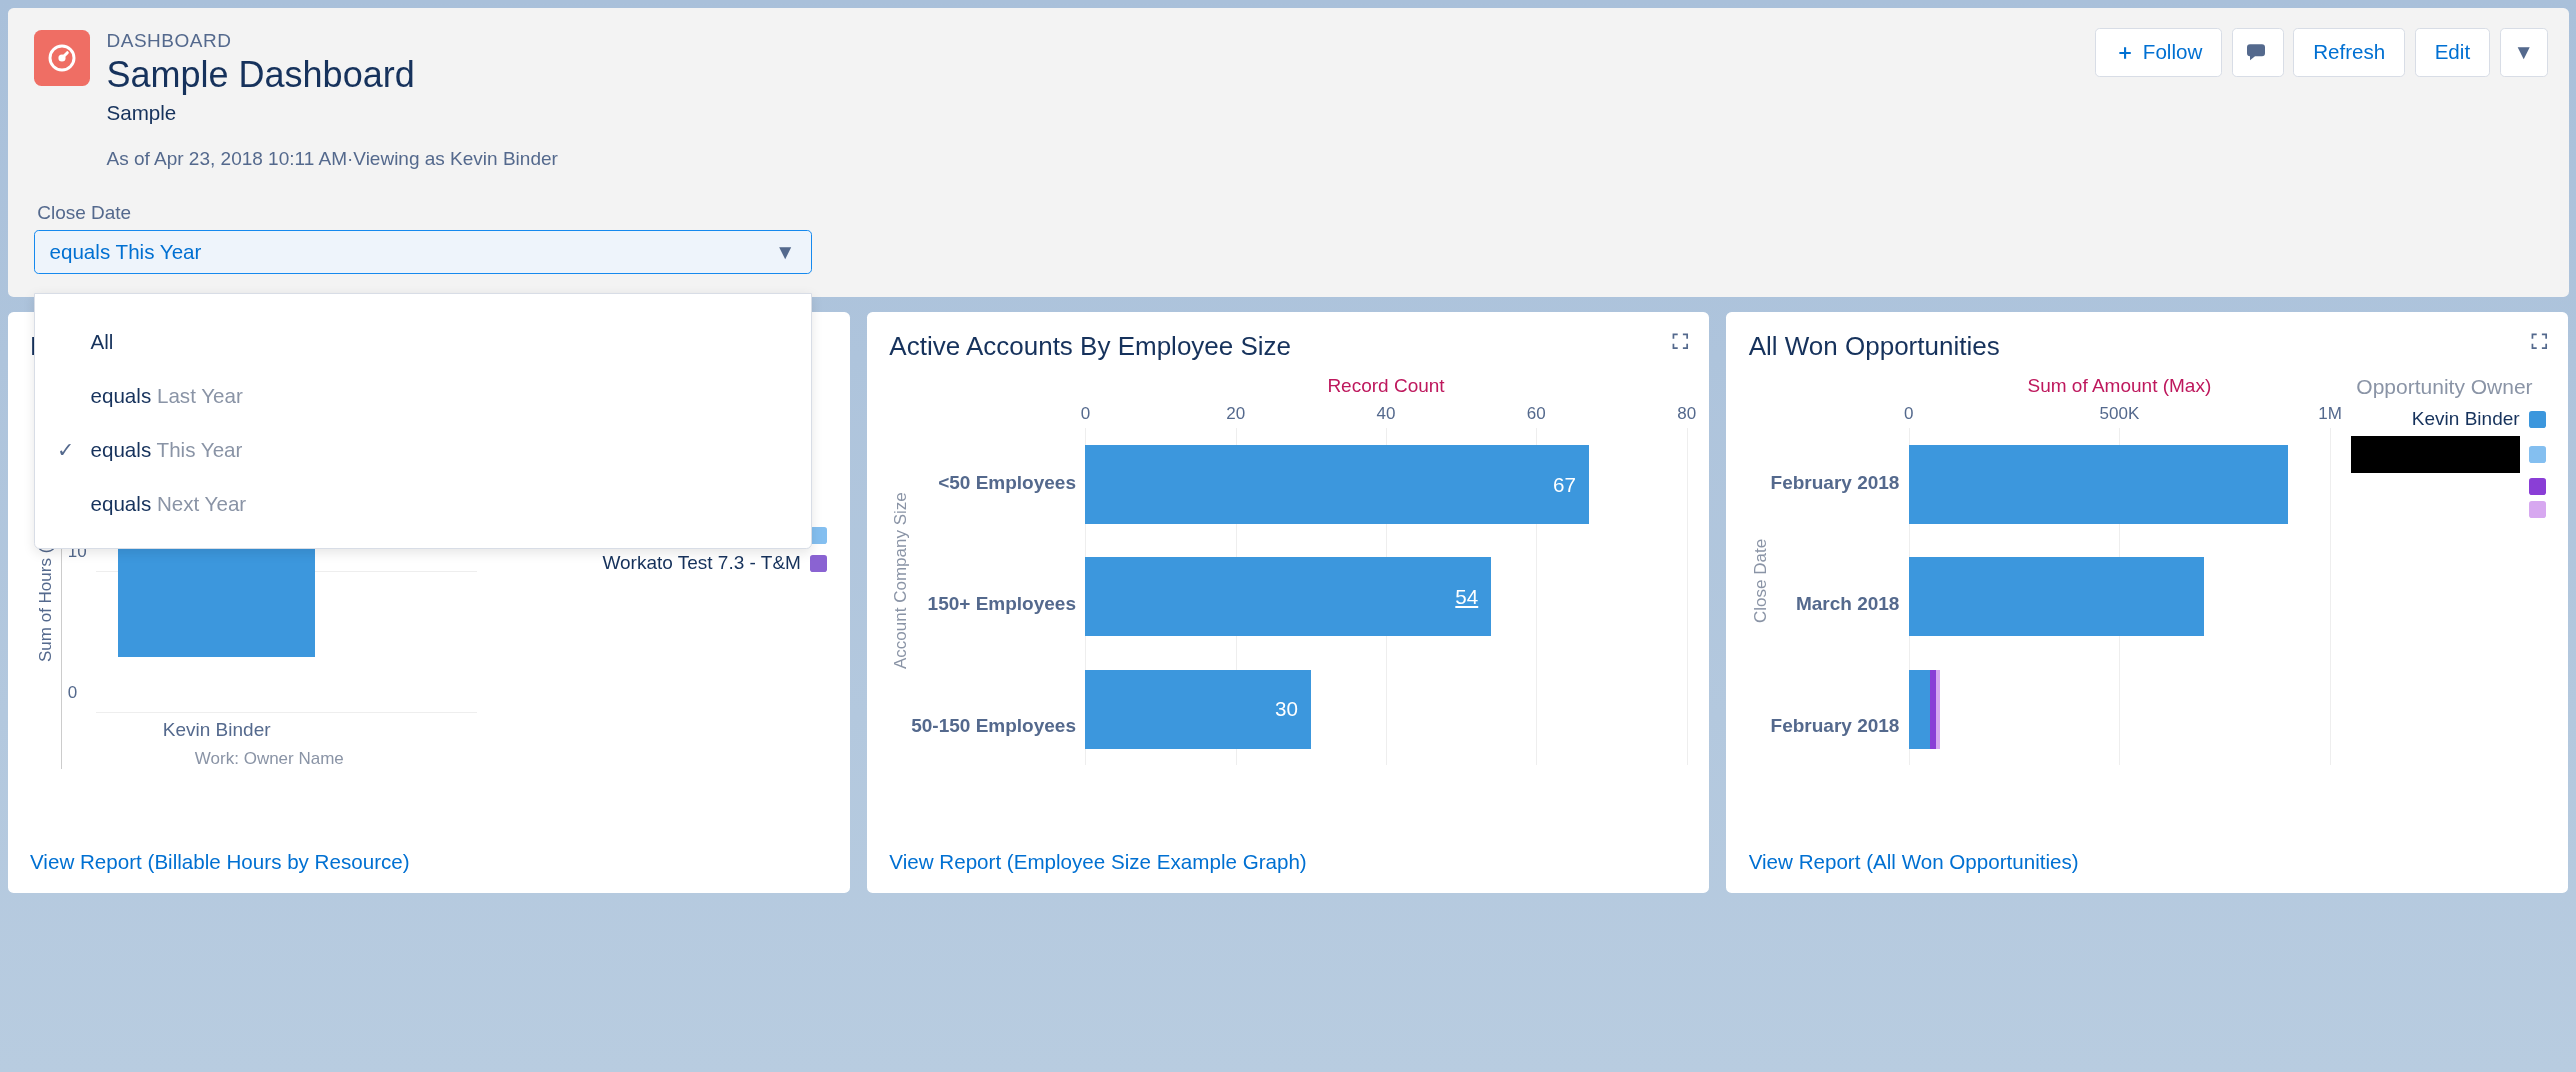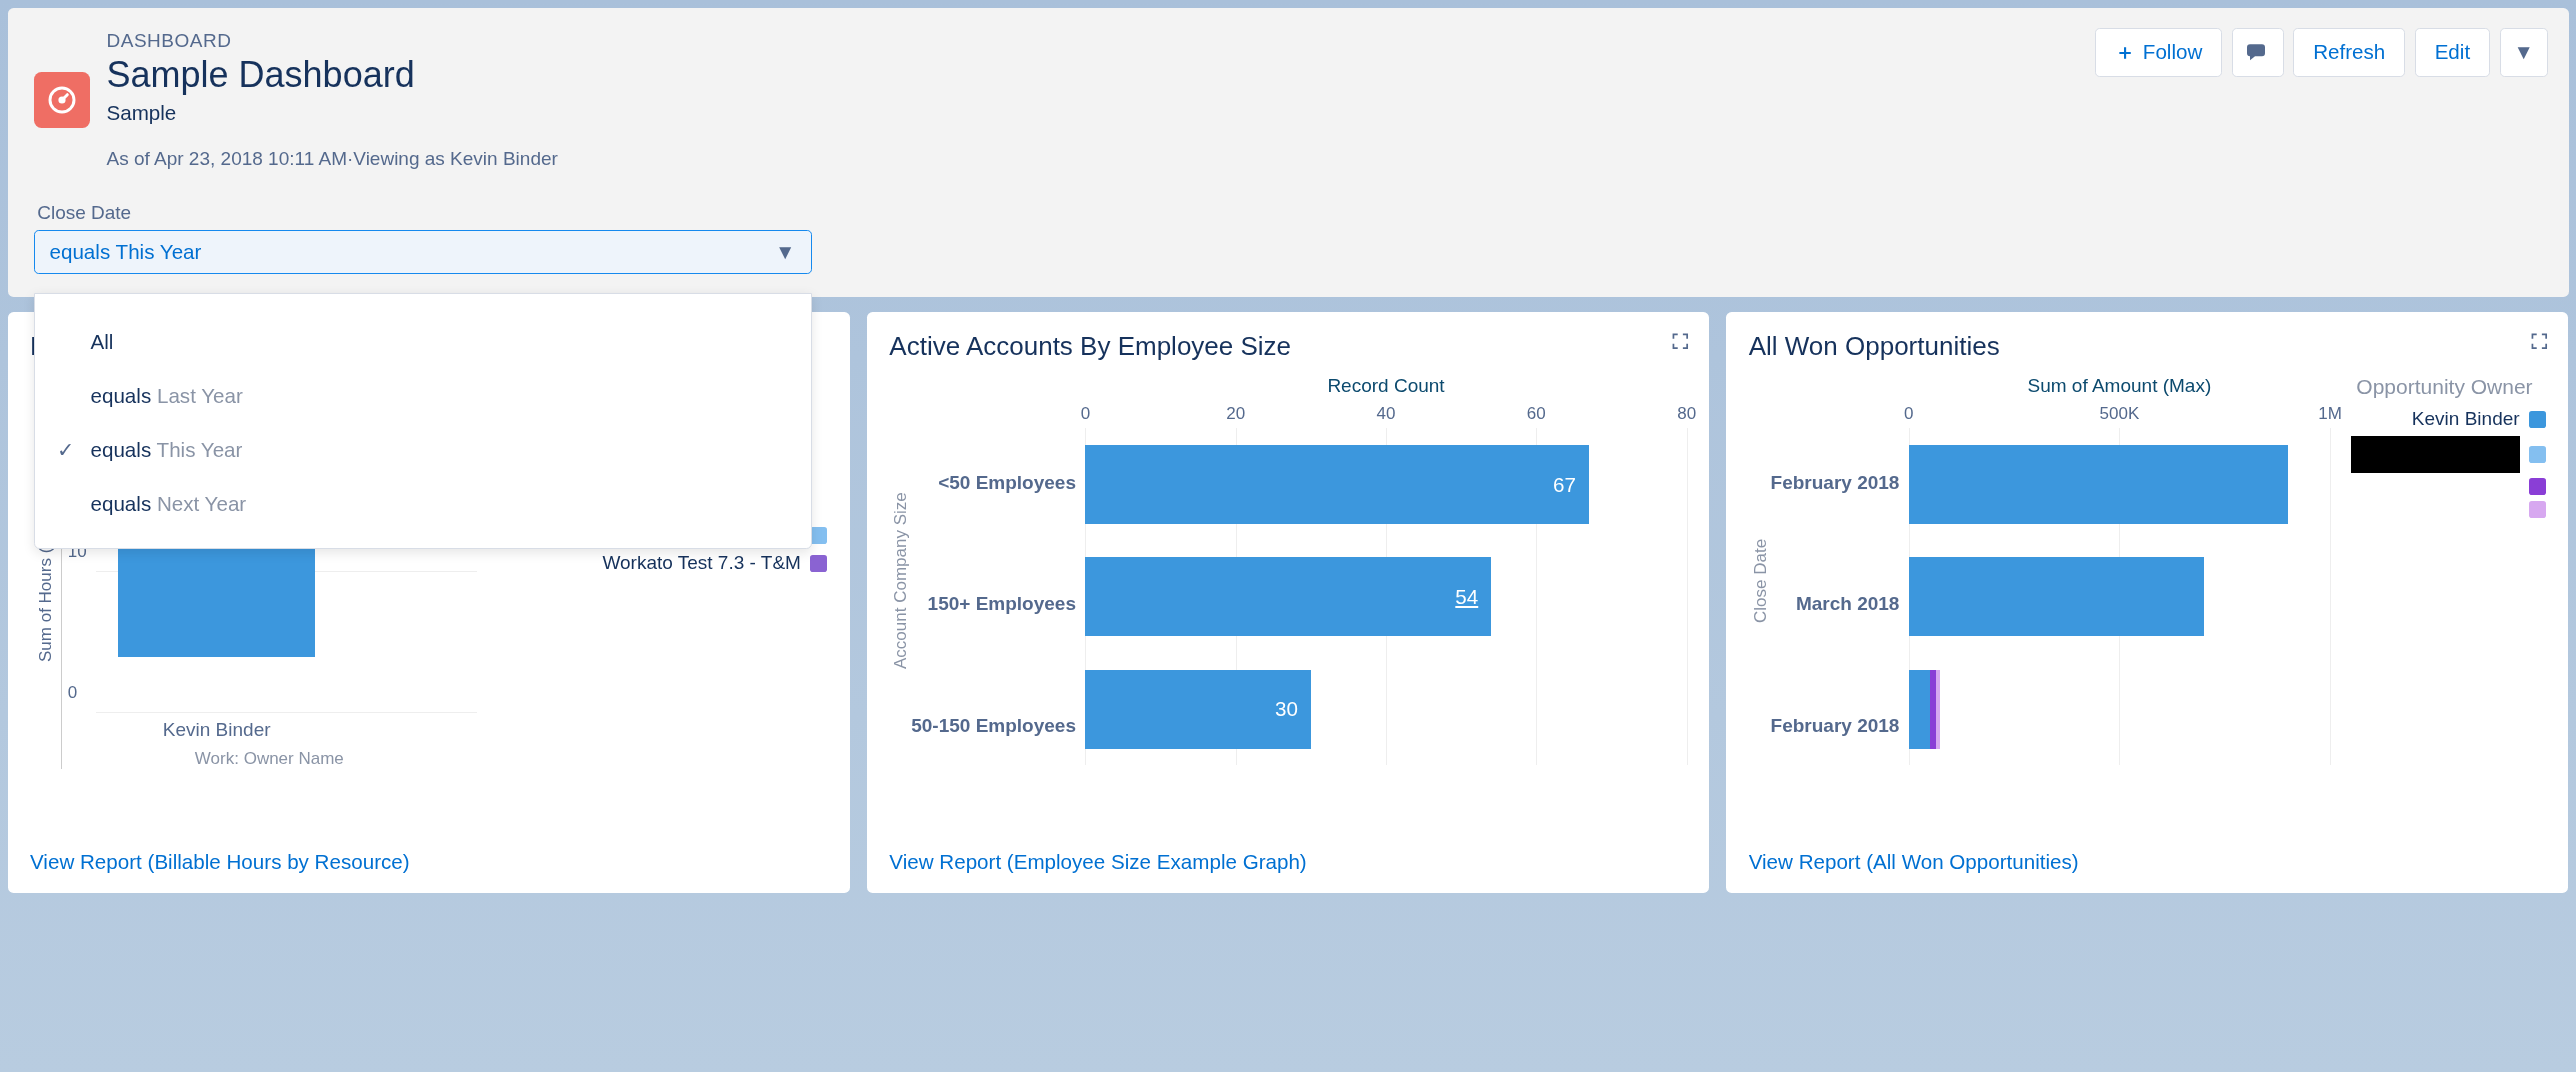--- a/index.html
+++ b/index.html
@@ -14,21 +14,21 @@
   }
   .header-card {
     background: #f3f3f3;
     border-radius: 5.6px;
     padding: 22.5px 30px 22.5px 26px;
     position: relative;
     margin-bottom: 15px;
   }
   .header-top {
     display: flex;
-    align-items: center;
+    align-items: flex-start;
   }
   .dash-icon {
     width: 56px;
     height: 56px;
     background: #ef6e64;
     border-radius: 7.5px;
     display: flex;
     align-items: center;
     justify-content: center;
     margin-right: 17px;
@@ -272,21 +272,21 @@
     justify-content: flex-end;
     font-weight: bold;
   }
   .hchart-plot {
     flex: 1;
     position: relative;
   }
   .hchart-xlabel-title {
     text-align: center;
     font-size: 19px;
-    color: #0c4a6e;
+    color: #be185d;
     margin-bottom: 7.5px;
   }
   .hchart-ticks {
     position: relative;
     height: 24px;
   }
   .hchart-tick {
     position: absolute;
     font-size: 17px;
     color: #54698d;

